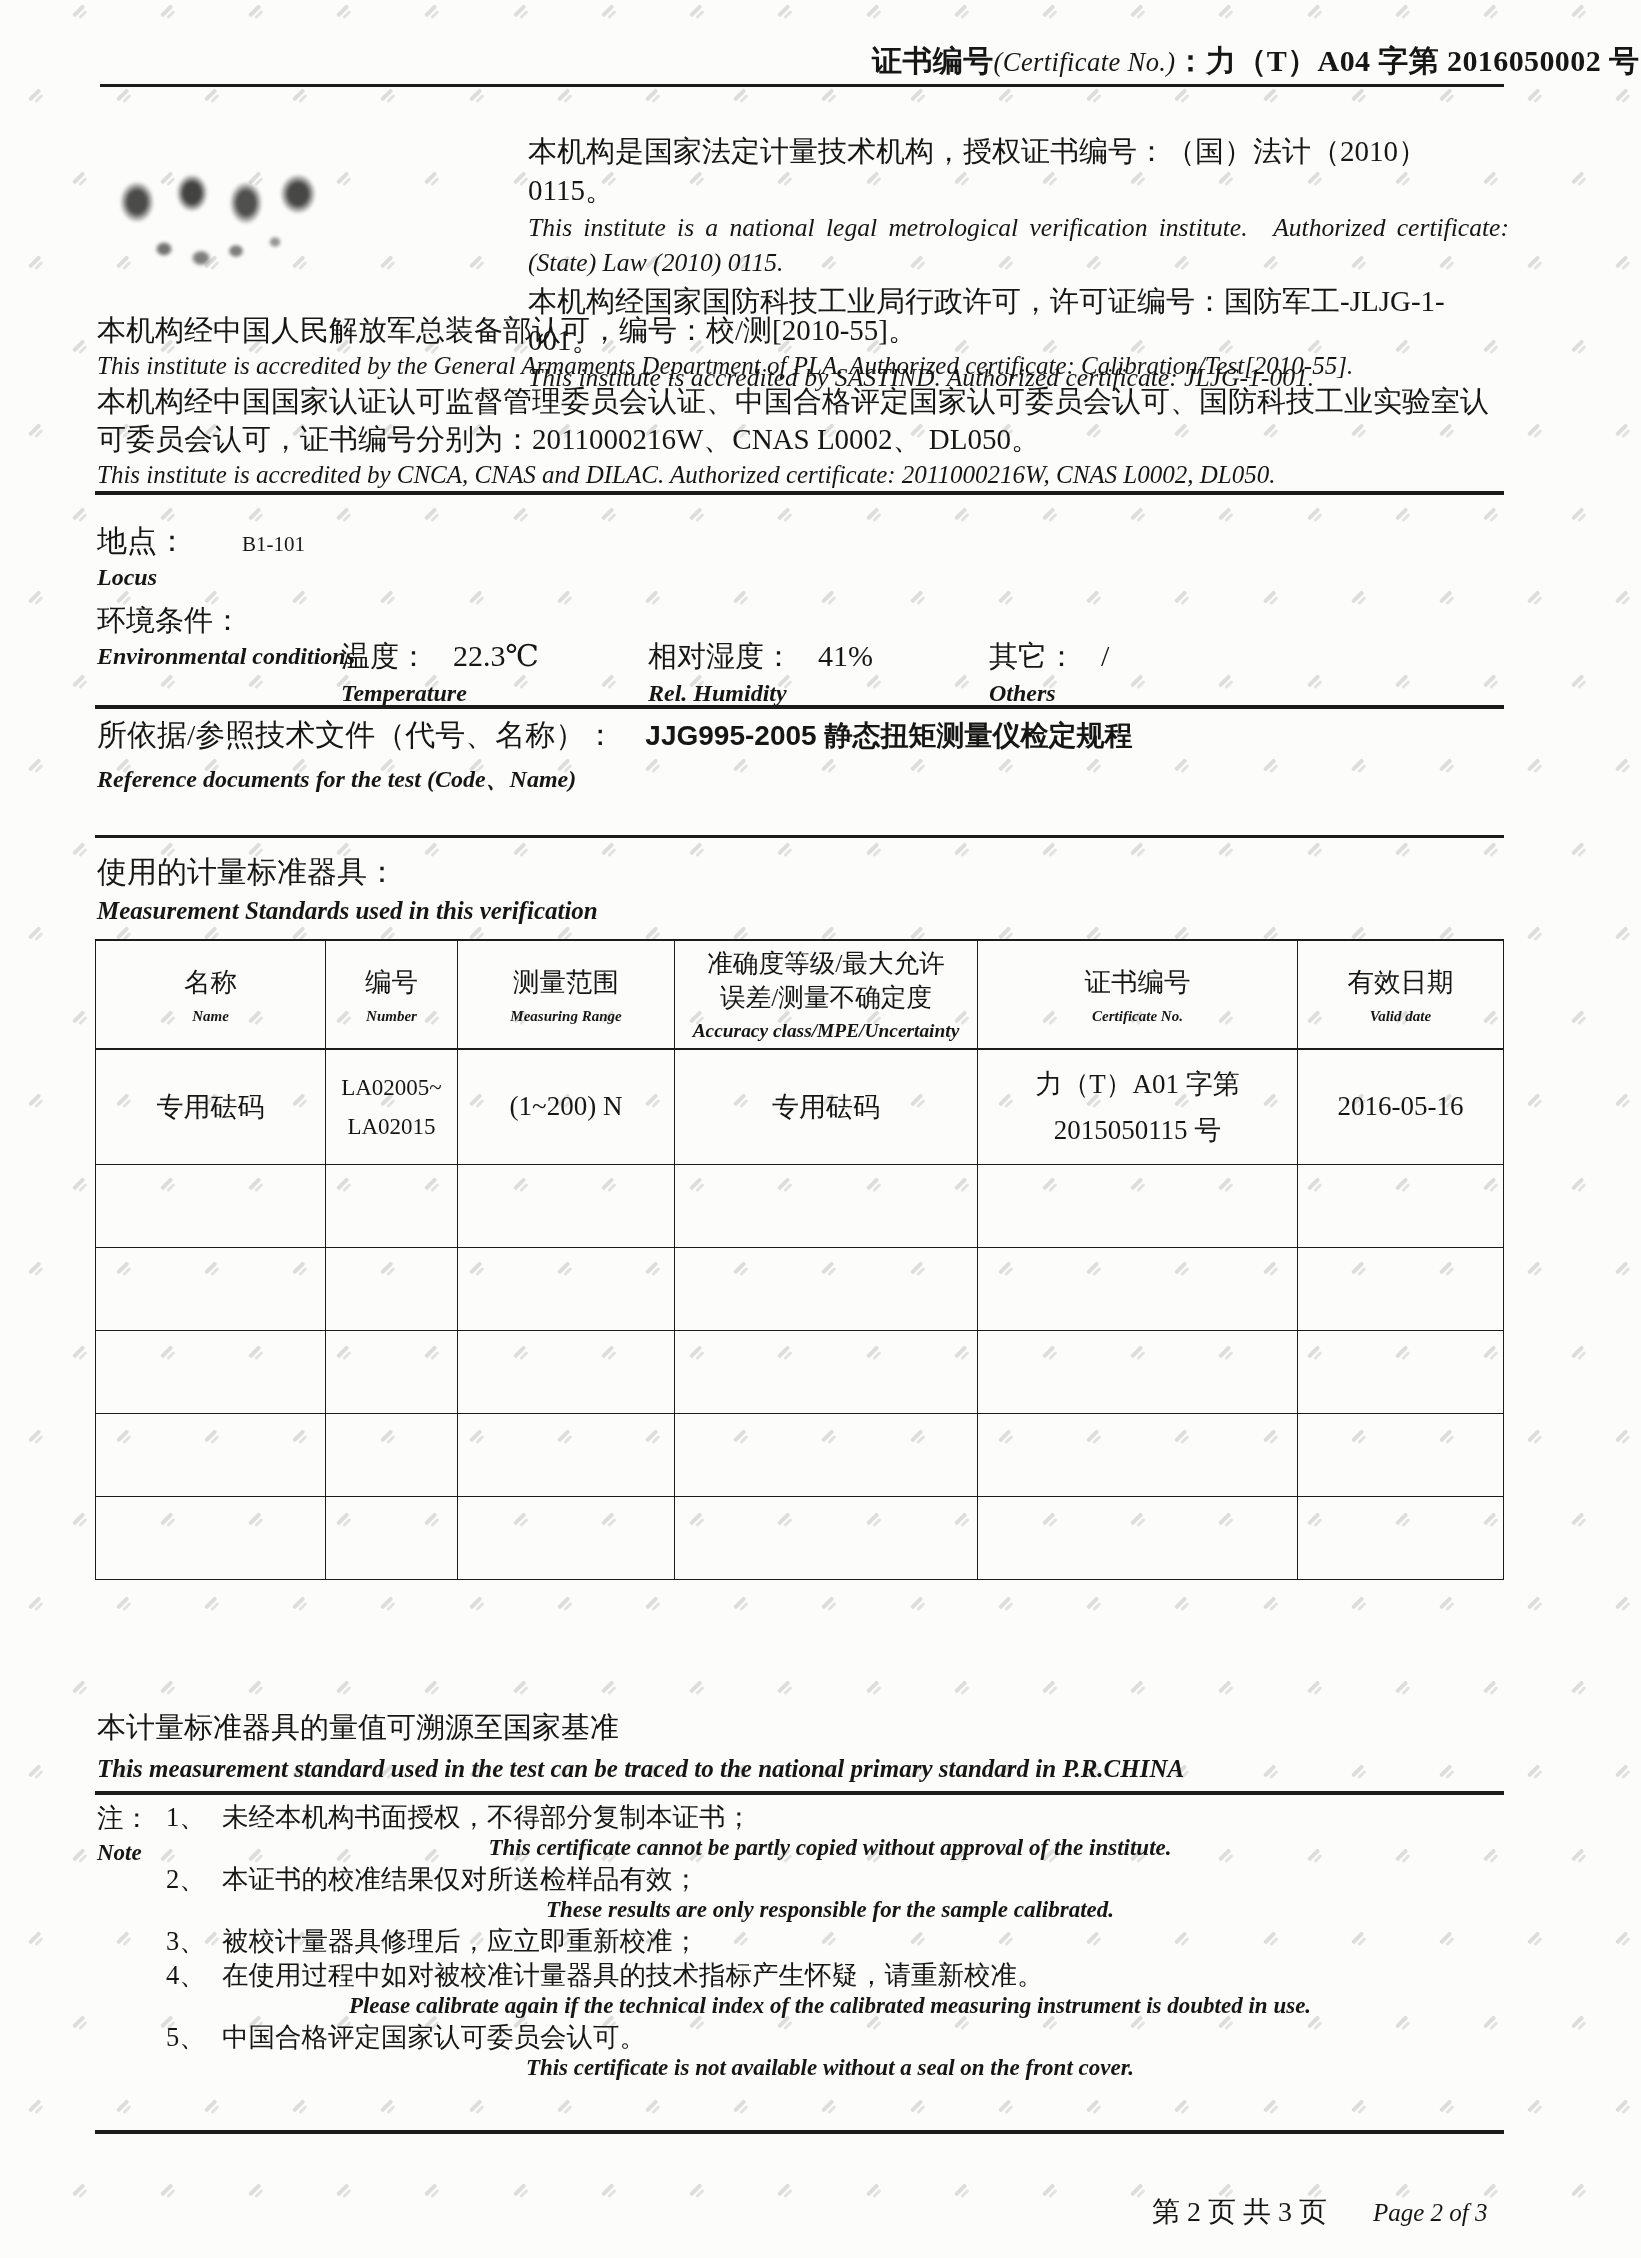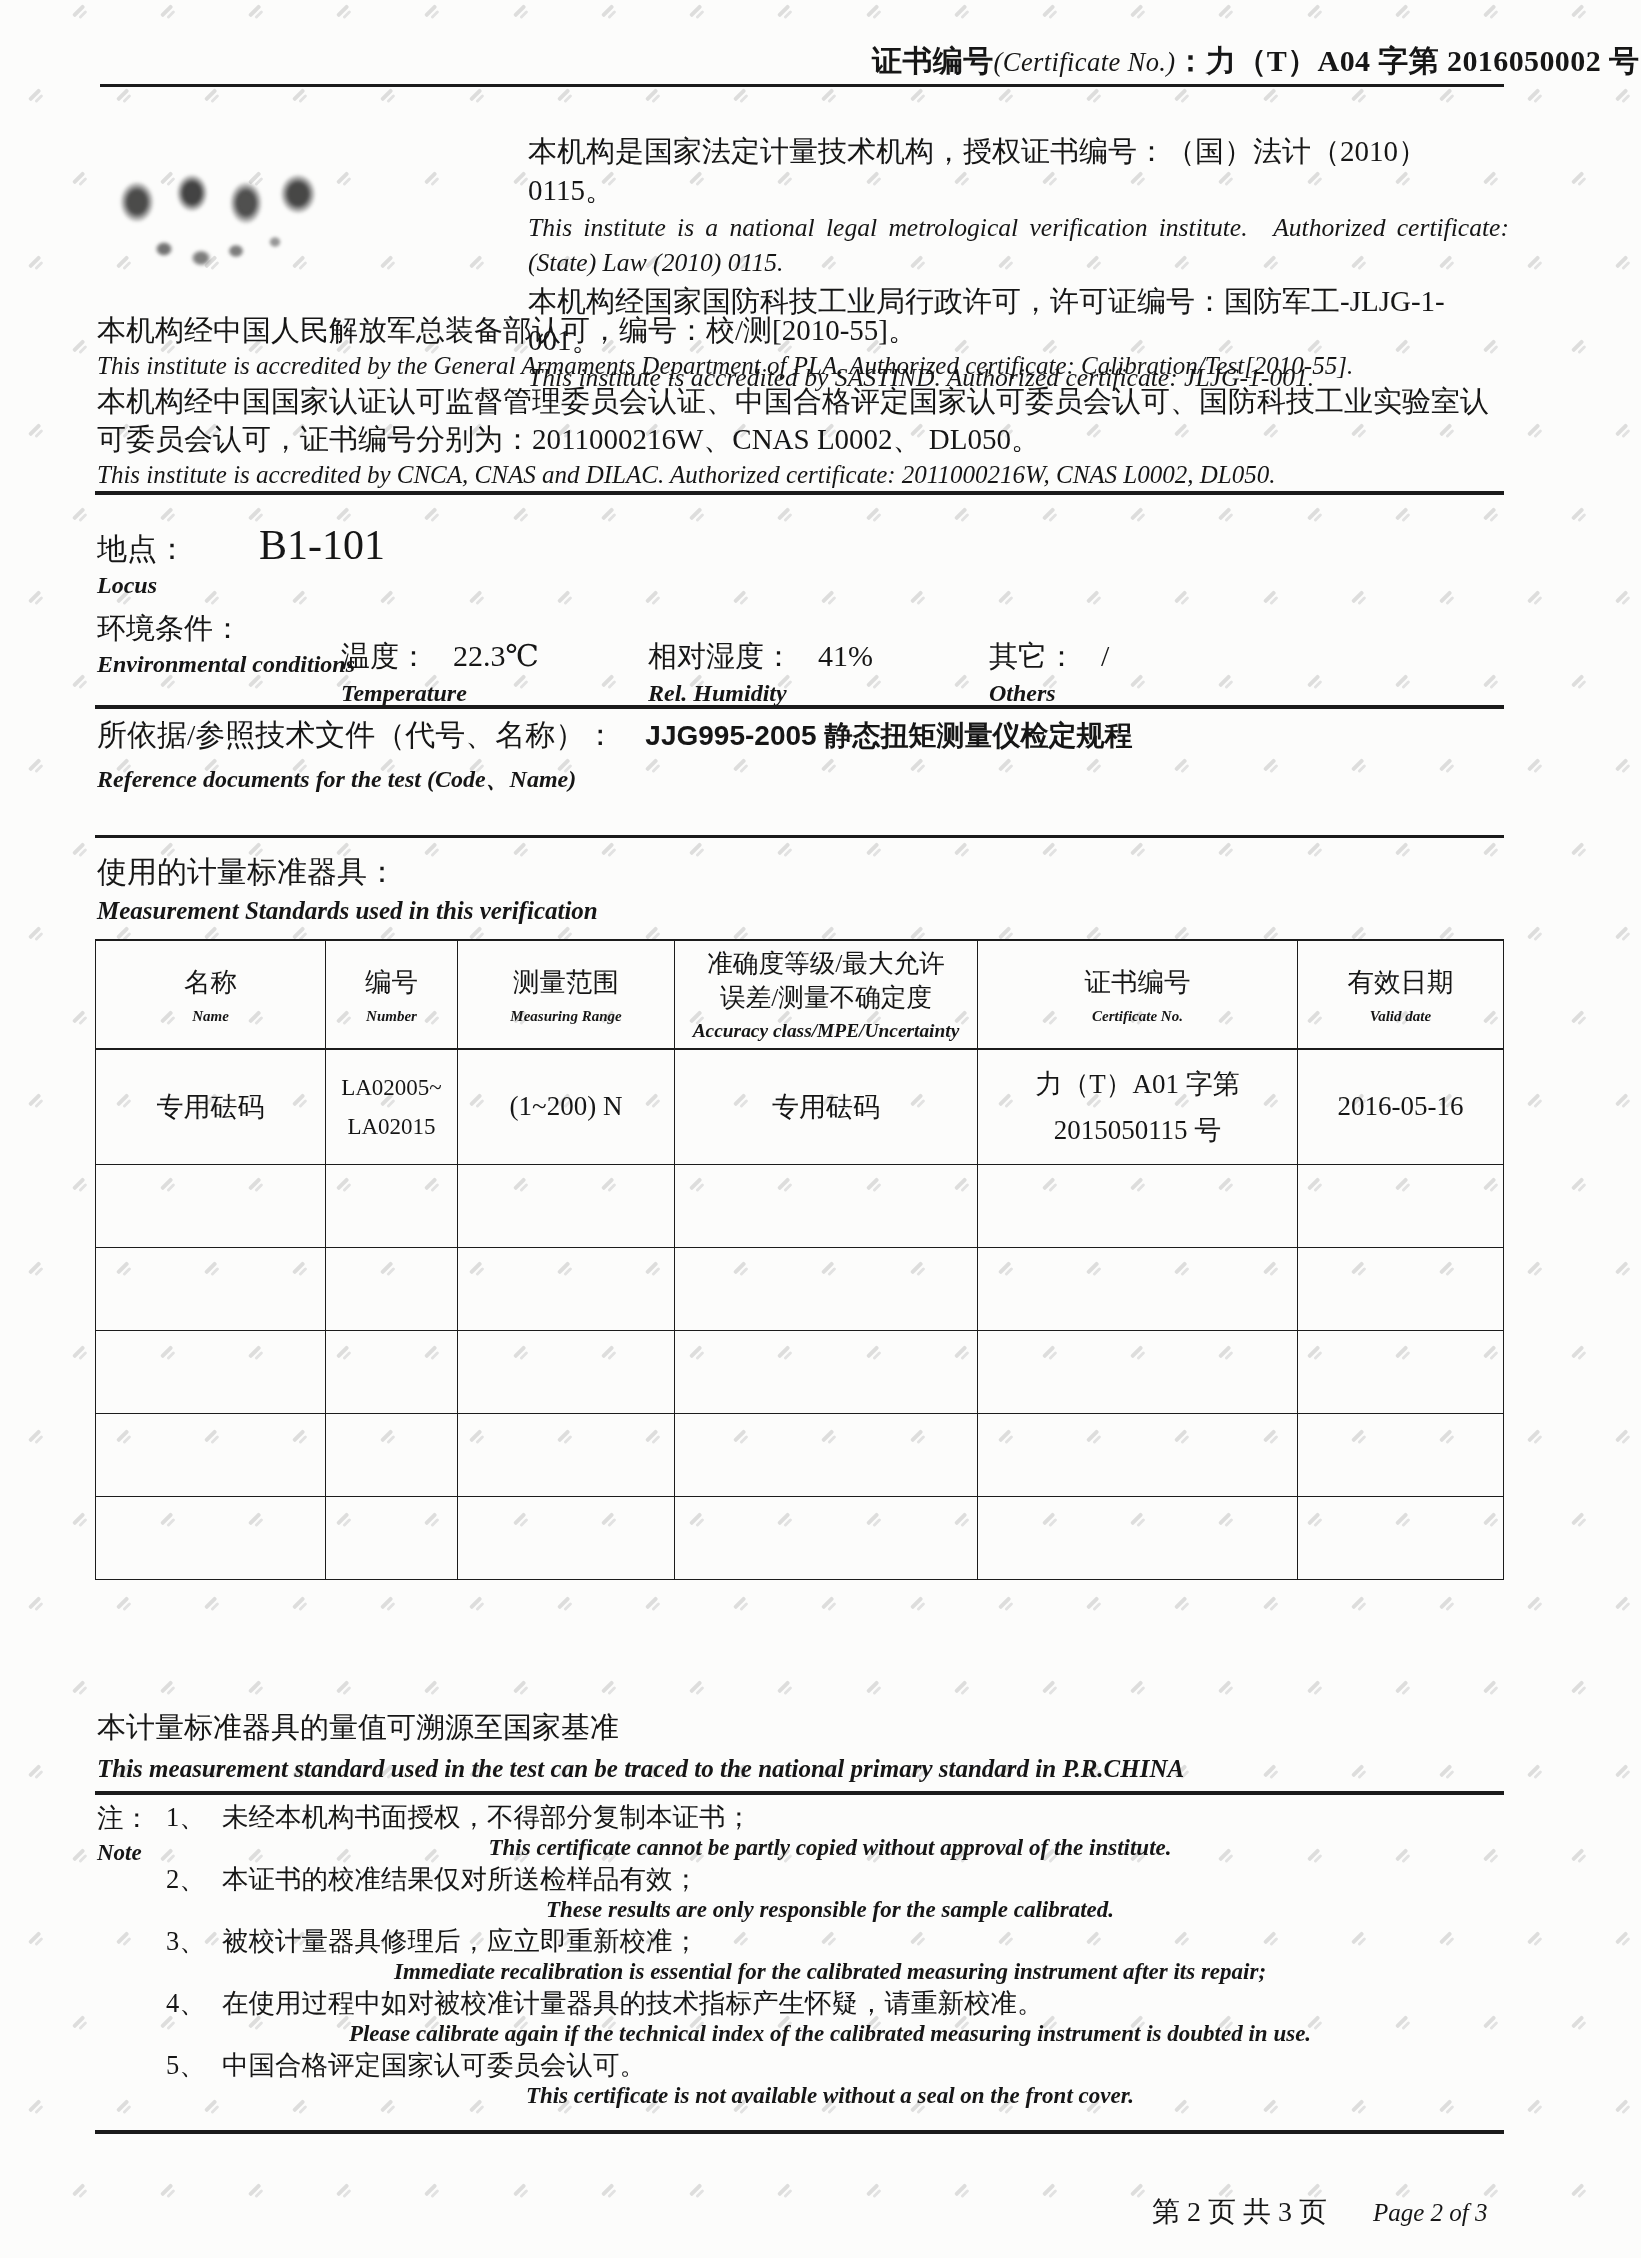--- a/index.html
+++ b/index.html
@@ -49,21 +49,21 @@
   .intro .cn + .cn, .intro .en + .cn { margin-top: 1.8px; }
 
   
   .accred { position: absolute; left: 97px; top: 311px; width: 1409px; z-index: 1; }
   .accred .cn { font-size: 29px; line-height: 38px; }
   .accred .en { font-size: 25px; line-height: 33px; }
 
   
   .locus { position: absolute; left: 97px; top: 521px; z-index: 1; }
   .locus .row1 { font-size: 30px; }
-  .locus .val { margin-left: 72px; font-size: 42px; }
+  .locus .val { margin-left: 55px; font-size: 21px; }
   .locus .en { font-size: 24px; font-weight: bold; line-height: 30px; }
   .locus .cn2 { font-size: 29px; margin-top: 8.8px; }
 
   .env { position: absolute; left: 341px; top: 637px; height: 64px; z-index: 1; white-space: nowrap; }
   .env .grp { position: absolute; top: 0; }
   .env .grp .line { font-size: 29px; }
   .env .grp .val { margin-left: 25px; font-size: 30px; }
   .env .grp .en { font-size: 24px; font-weight: bold; line-height: 32px; }
   #grp-temp { left: 0; } #grp-hum { left: 307px; } #grp-oth { left: 648px; }
 
@@ -796,21 +796,20 @@
             <span class="num">2、</span>
             <span>本证书的校准结果仅对所送检样品有效；</span>
           </div>
         <div class="entext">These results are only responsible for the sample calibrated.</div>
       </div>
       <div class="item">
         <div class="cnline">
             <span class="num">3、</span>
             <span>被校计量器具修理后，应立即重新校准；</span>
           </div>
-        <div class="entext">Immediate recalibration is essential for the calibrated measuring instrument after its repair;</div>
       </div>
       <div class="item">
         <div class="cnline">
             <span class="num">4、</span>
             <span>在使用过程中如对被校准计量器具的技术指标产生怀疑，请重新校准。</span>
           </div>
         <div class="entext">Please calibrate again if the technical index of the calibrated measuring instrument is doubted in use.</div>
       </div>
       <div class="item">
         <div class="cnline">

